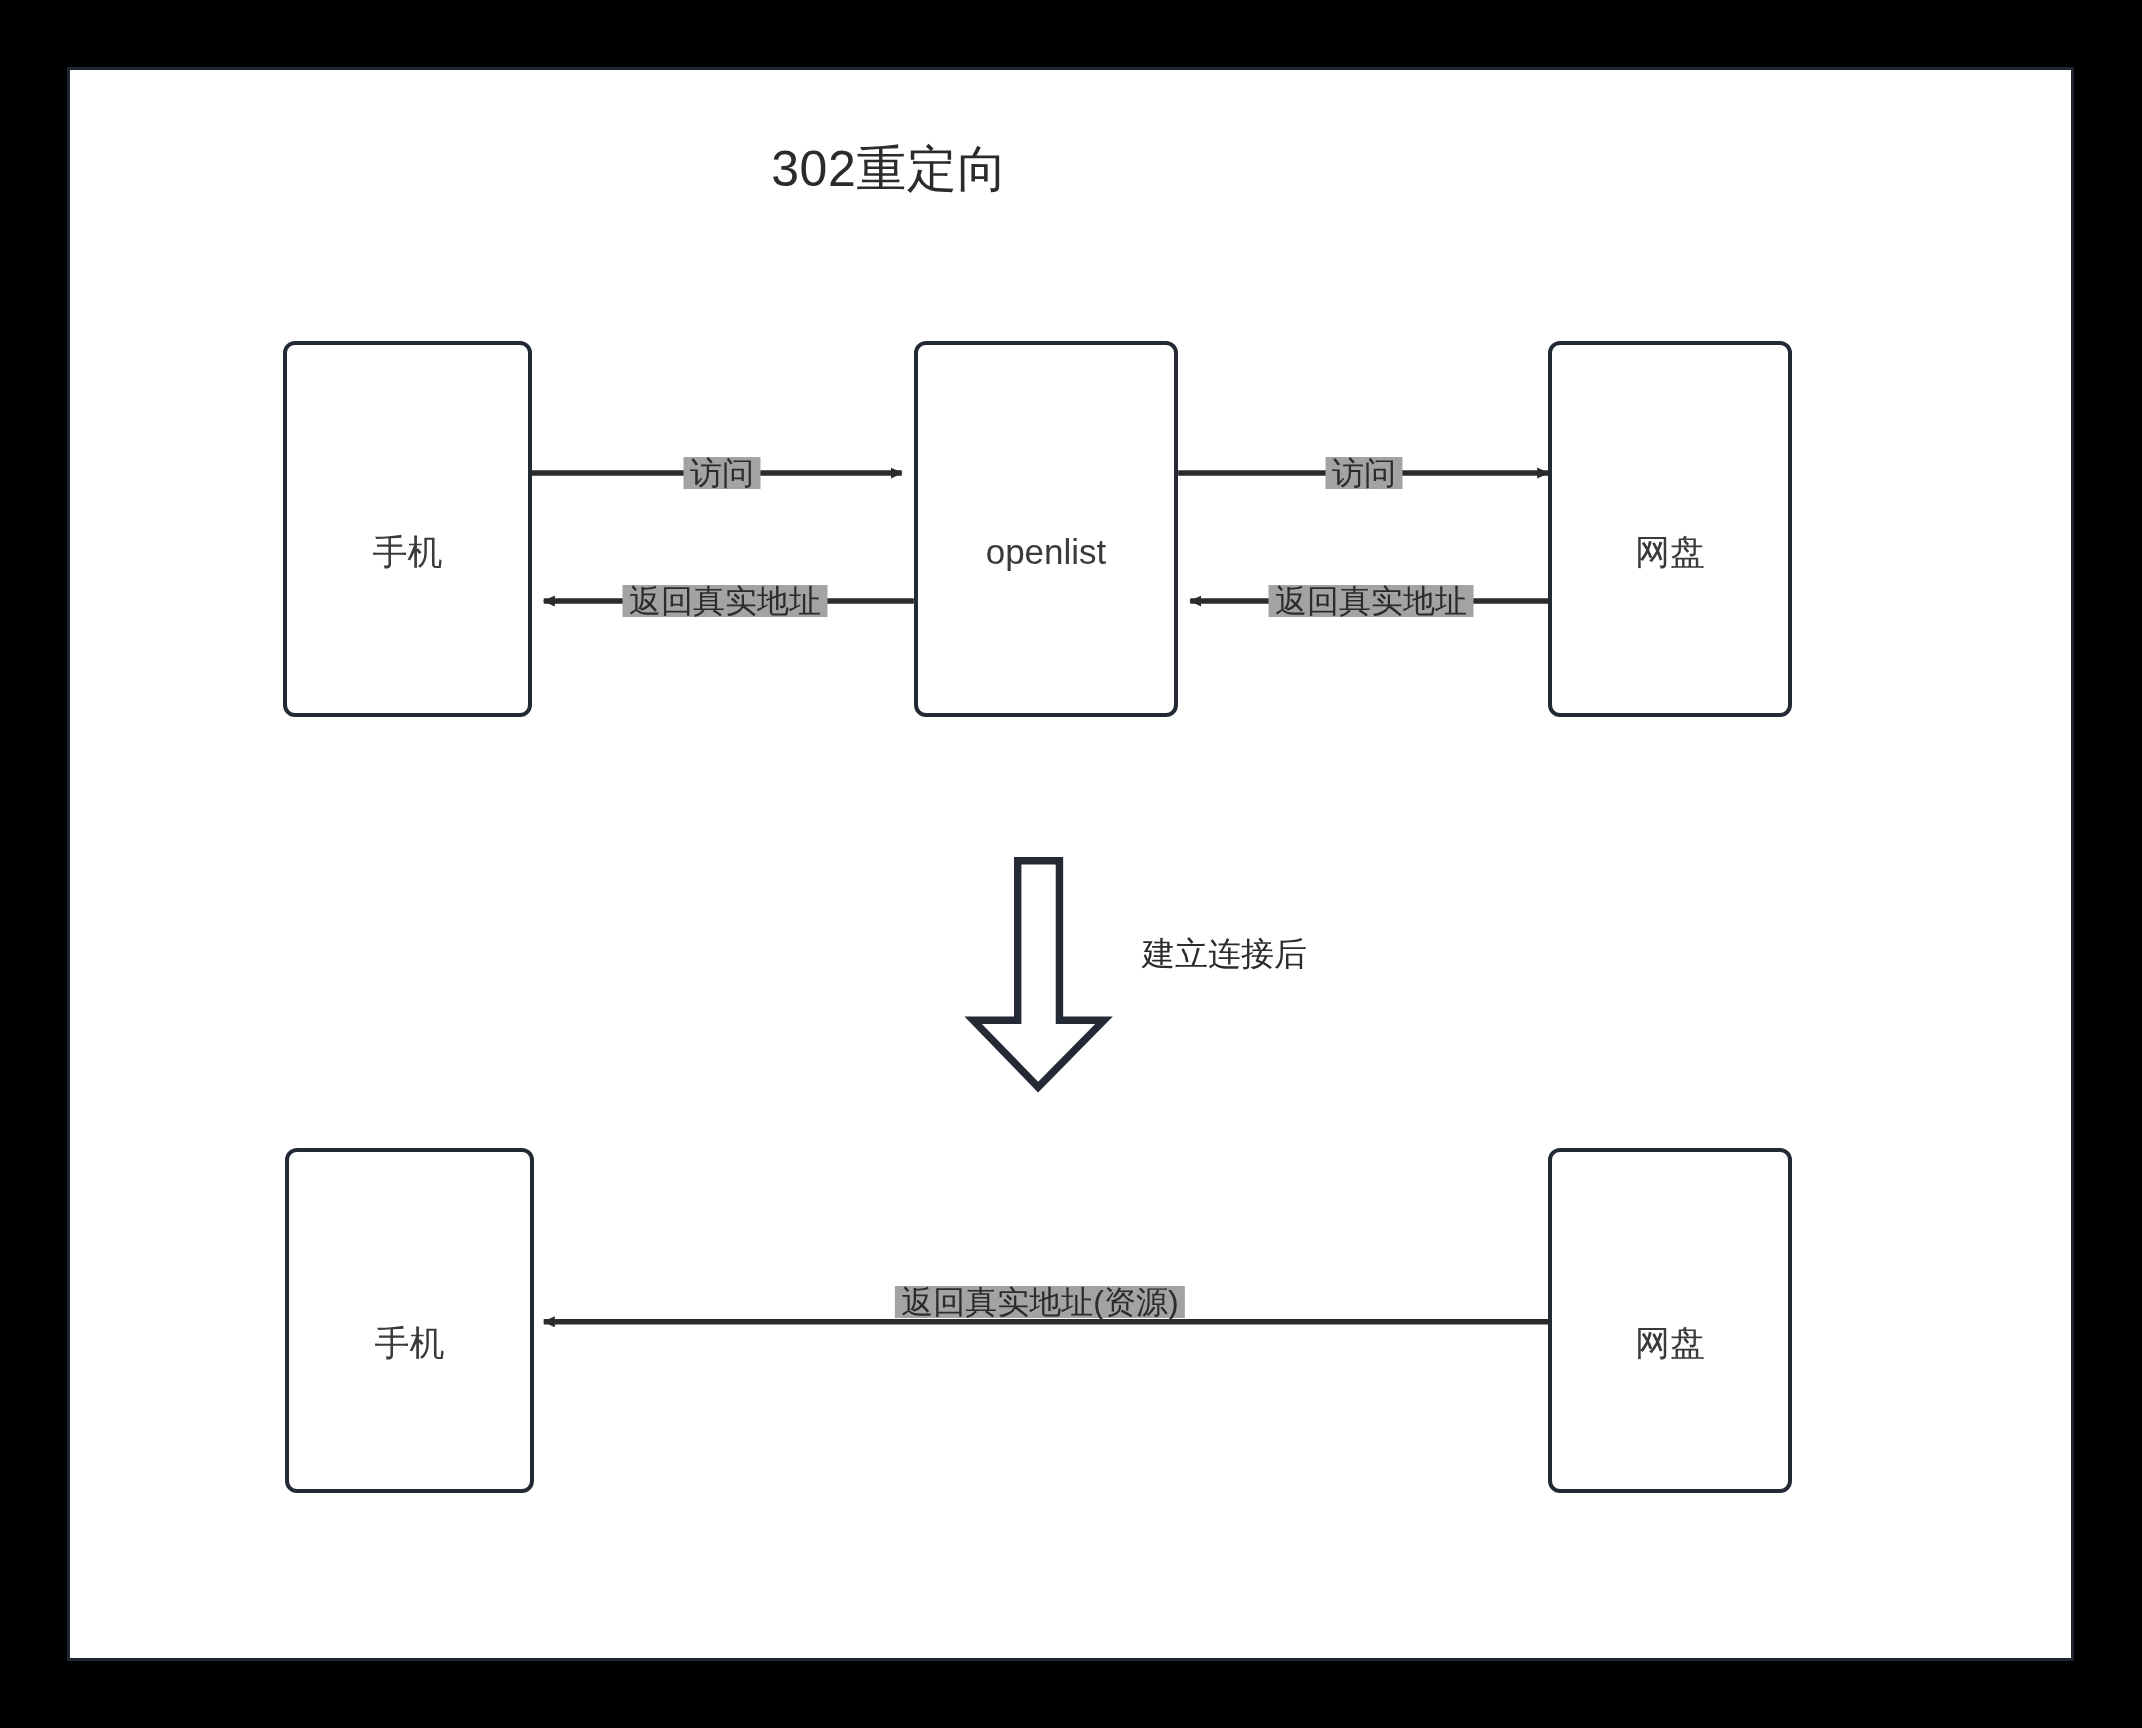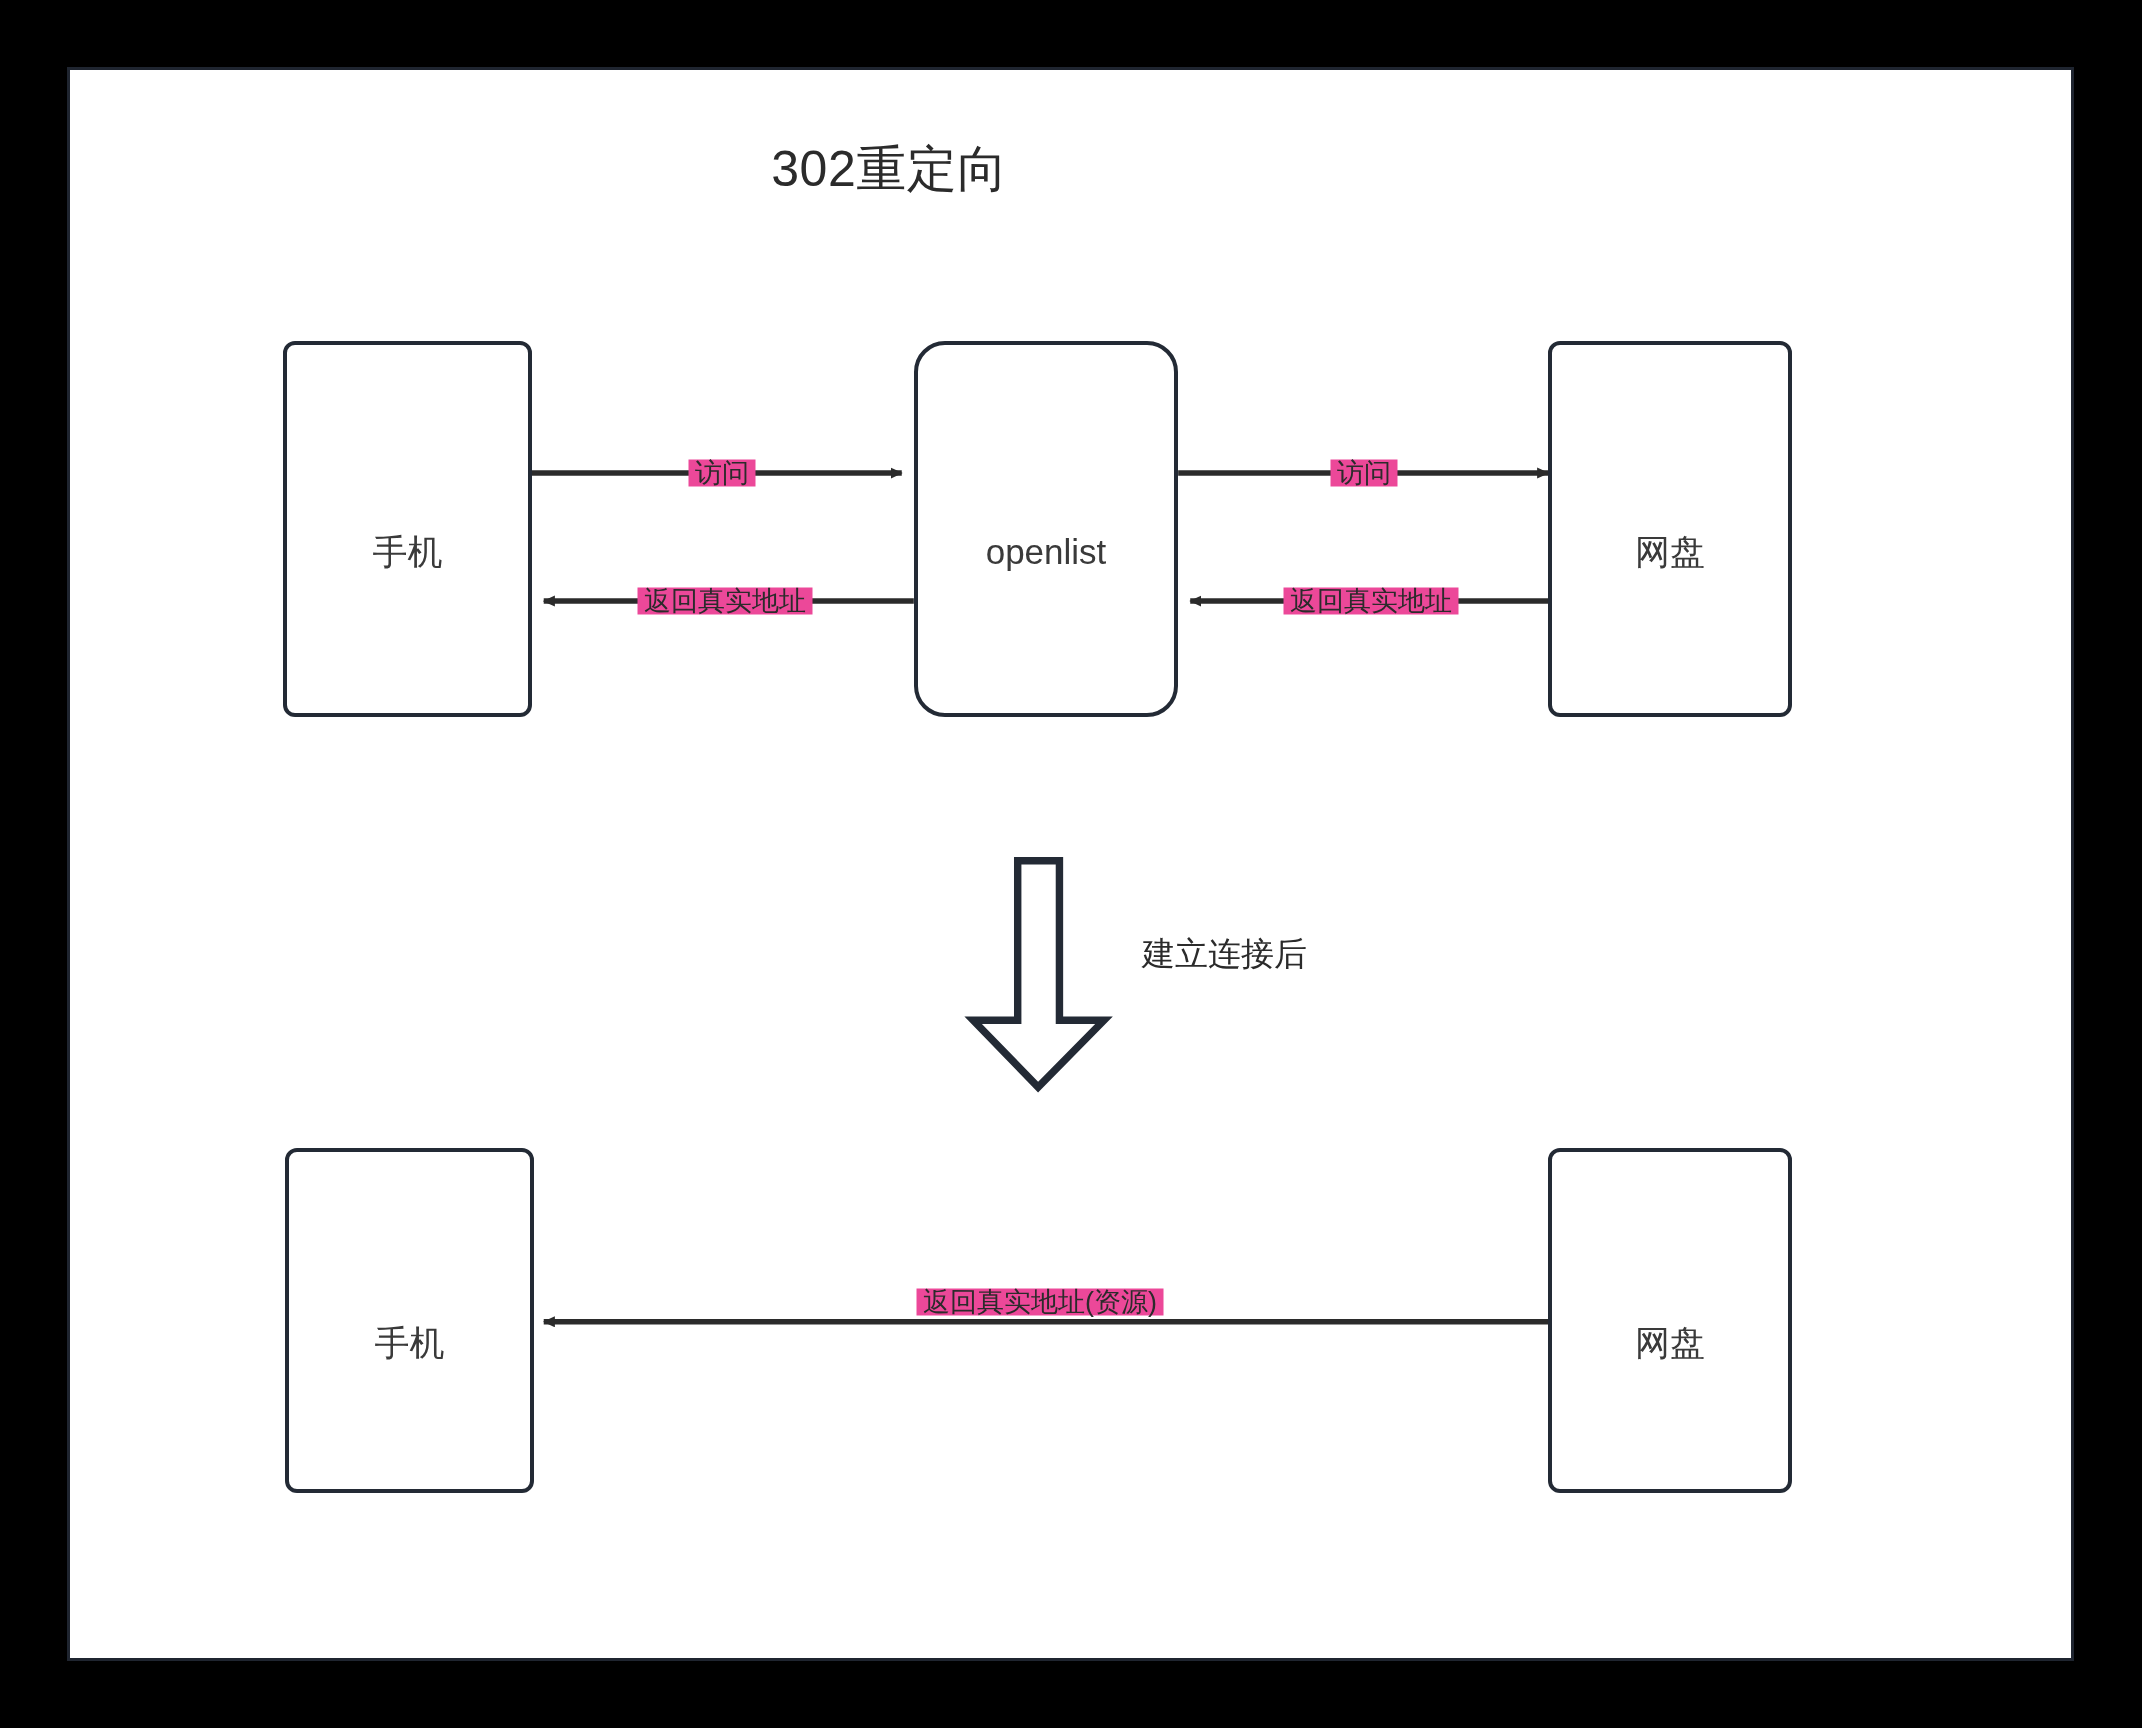--- a/index.html
+++ b/index.html
@@ -55,23 +55,23 @@
   }
   .node-label {
     font-size: 35px;
     color: #3a3a3a;
     line-height: 1;
     user-select: none;
     margin-top: 44px;
   }
   .edge-label {
     position: absolute;
-    font-size: 27px;
+    font-size: 32px;
     color: #2b2b2b;
-    background: #ec4899;
+    background: #a3a3a3;
     line-height: 1;
     padding: 0 6.5px;
     white-space: nowrap;
     transform: translate(-50%, -50%);
   }
   .flow-label {
     position: absolute;
     font-size: 33px;
     color: #2b2b2b;
     line-height: 1;
@@ -120,21 +120,21 @@
       <path d="M1097,928 L1142,928 L1142,1100 L1190,1100 L1119,1172 L1049,1100 L1097,1100 Z" fill="#ffffff" stroke="#232a35" stroke-width="8" stroke-linejoin="miter"></path>
     </g>
   </svg>
 
   <div class="diagram-title">302重定向</div>
 
   <div class="node-box" style="left:283px; top:341px; width:249px; height:376px;">
     <span class="node-label">手机</span>
   </div>
 
-  <div class="node-box" style="left:914px; top:341px; width:264px; height:376px;border-radius:31px;">
+  <div class="node-box" style="left:914px; top:341px; width:264px; height:376px;">
     <span class="node-label">openlist</span>
   </div>
 
   <div class="node-box" style="left:1548px; top:341px; width:244px; height:376px;">
     <span class="node-label">网盘</span>
   </div>
 
   <div class="edge-label" style="left:722px; top:473px;">访问</div>
 
   <div class="edge-label" style="left:725px; top:601px;">返回真实地址</div>

